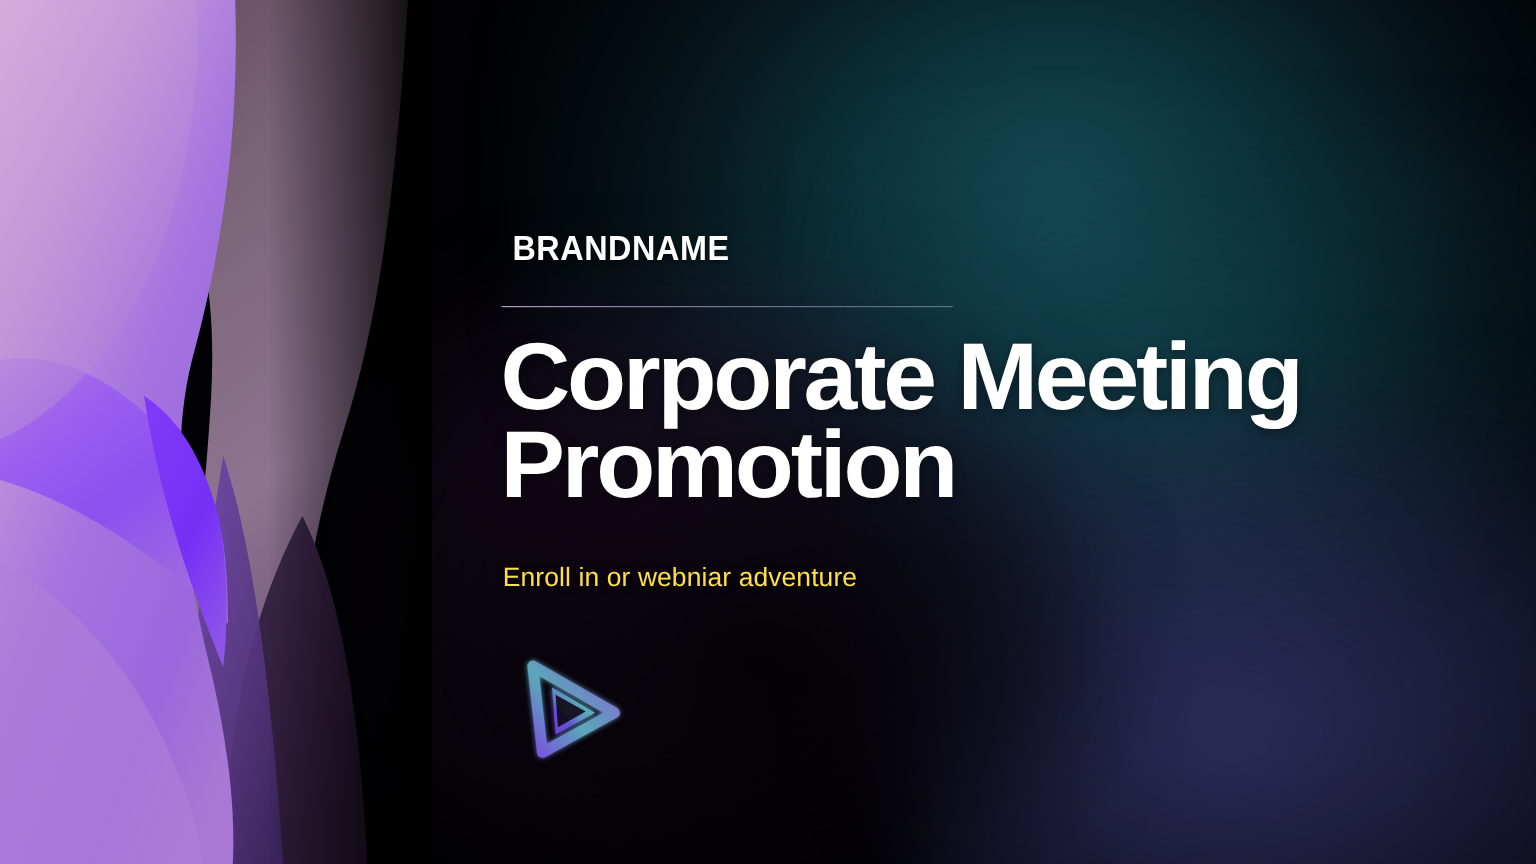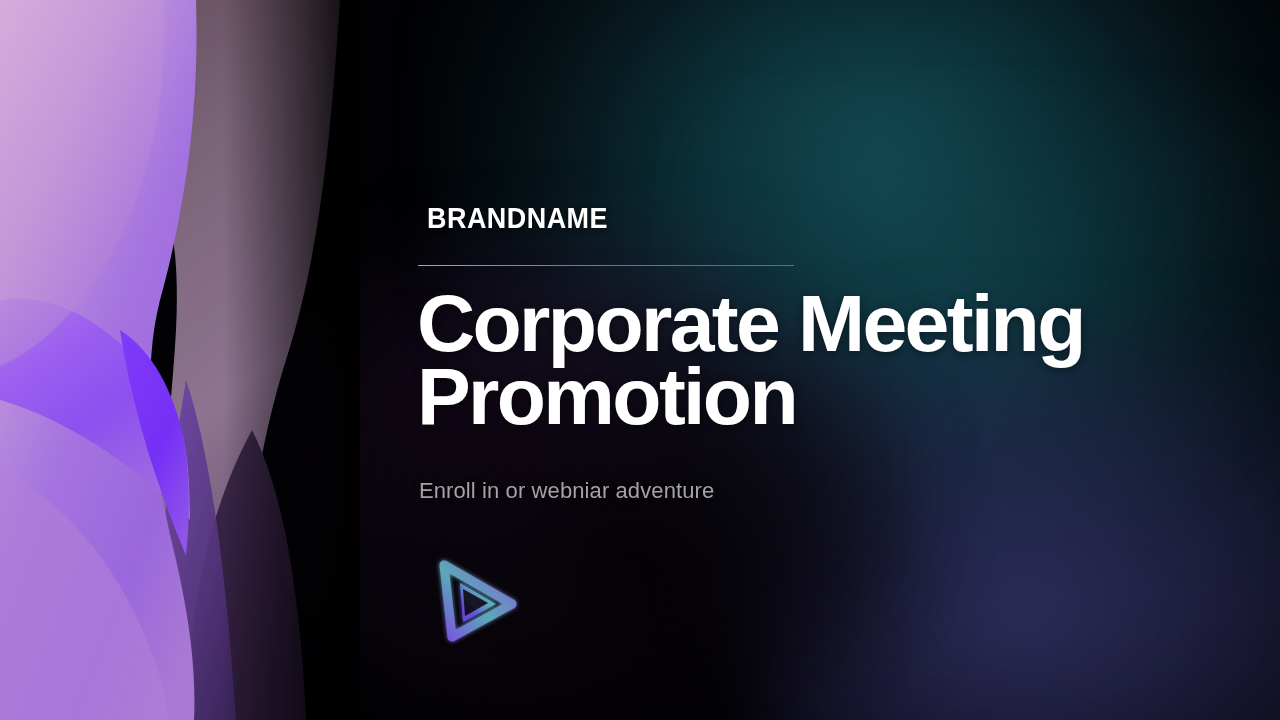--- a/index.html
+++ b/index.html
@@ -76,21 +76,21 @@
   
   #left-art {
     position:absolute; left:0; top:0;
     width:360px; height:720px;
     overflow:hidden;
   }
 
   
   #content {
     position:absolute;
-    left:417px; top:10px;
+    left:417px; top:0;
     width:780px; height:528px;
   }
 
   #brandname {
     position:absolute;
     left:10px; top:192px;
     font-size:29px;
     font-weight:bold;
     letter-spacing:0.5px;
     color:#ffffff;
@@ -126,21 +126,21 @@
     text-shadow:0 2px 10px rgba(0,0,0,0.45);
   }
   #headline .hl-line { display:block; white-space:nowrap; }
 
   #subtitle {
     position:absolute;
     left:2px; top:468px;
     font-size:22px;
     font-weight:300;
     letter-spacing:0.1px;
-    color:#a3a3a3;
+    color:#fde047;
     text-shadow:0 1px 6px rgba(0,0,0,0.5);
     white-space:nowrap;
   }
 
   #logo-mark {
     position:absolute;
     left:13px; top:547px;
     width:96px; height:90px;
   }
 </style>

